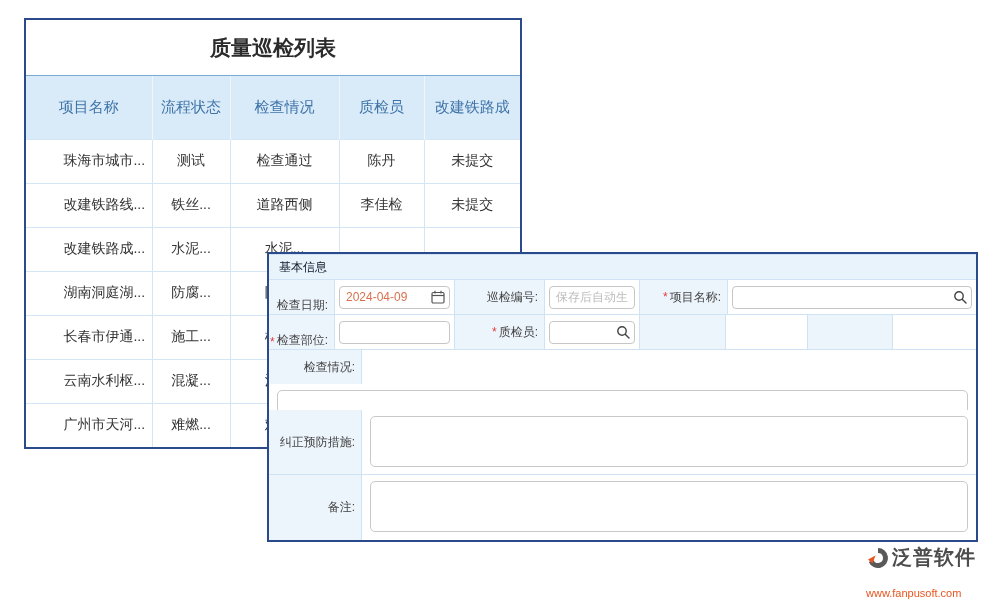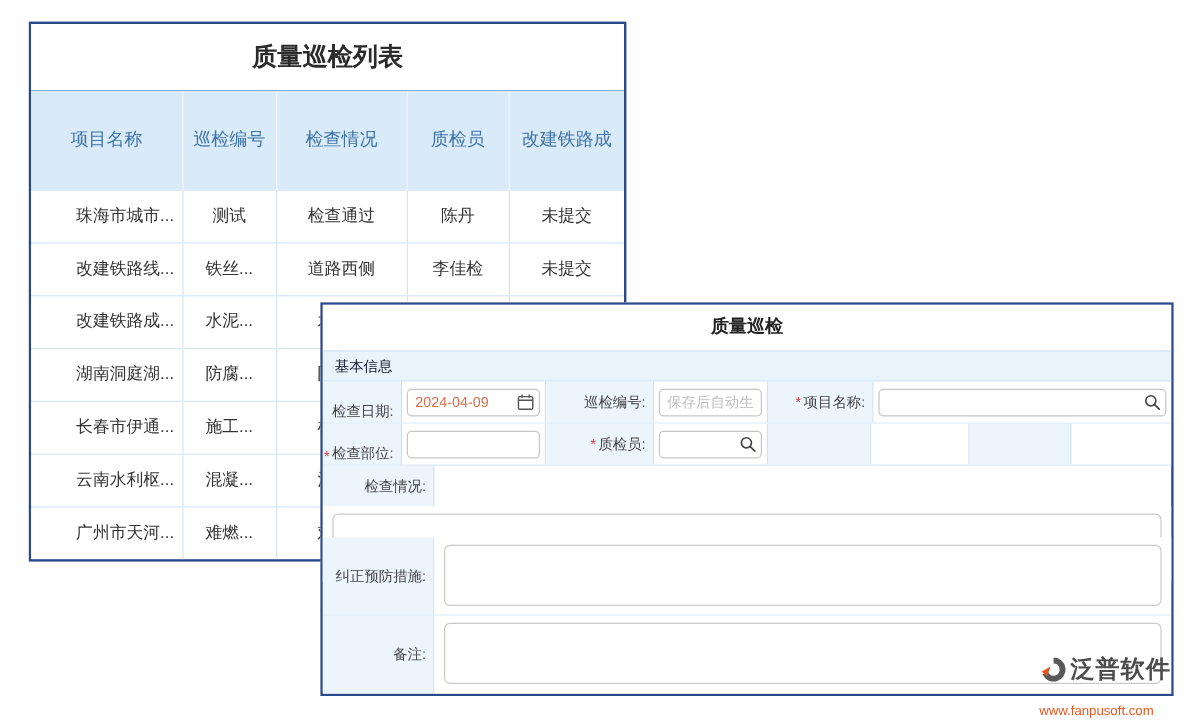--- a/index.html
+++ b/index.html
@@ -4,21 +4,21 @@
 <style>
   * { box-sizing: border-box; margin: 0; padding: 0; }
   html,body { background:#fff; }
   body { font-family: "Liberation Sans", "DejaVu Sans", sans-serif; }
   .stage { position:relative; width:1000px; height:600px; overflow:hidden; background:#fff; }
 
   
   .list-window { position:absolute; left:24px; top:18px; width:498px; border:2px solid #2b4a8b; background:#fff; z-index:1; }
   .list-title { height:56px; line-height:56px; text-align:center; font-size:21px; font-weight:bold; color:#2b2b2b; border-bottom:1px solid #7aa9d4; background:#fff; }
   table.list { width:100%; border-collapse:collapse; table-layout:fixed; }
-  table.list th { background:#d9eaf8; color:#3f74a8; font-weight:normal; font-size:15px; height:82px; text-align:center; vertical-align:middle; border-left:1px solid #eef6fc; line-height:1.35; }
+  table.list th { background:#d9eaf8; color:#3f74a8; font-weight:normal; font-size:15px; height:63px; text-align:center; vertical-align:middle; border-left:1px solid #eef6fc; line-height:1.35; }
   table.list th:first-child { border-left:none; }
   table.list td { height:44px; text-align:center; vertical-align:middle; font-size:14px; color:#333; background:#fff; border-top:1px solid #d4e6f5; border-left:1px solid #d4e6f5; overflow:hidden; white-space:nowrap; text-overflow:ellipsis; padding:0 4px; }
   table.list td:first-child { border-left:none;padding-left:35px; }
   .c-link { color:#4da3e8; cursor:pointer; }
   .flow-blue { color:#2f2fd3; }
   .flow-orange { color:#f0a030; }
 
   
   .dialog { position:absolute; left:267px; top:252px; width:711px; border:2px solid #2b4a8b; background:#fff; z-index:10; }
   .dlg-title { height:38px; line-height:38px; text-align:center; font-size:15px; font-weight:bold; color:#222; background:#fff; }
@@ -65,21 +65,21 @@
       <colgroup>
         <col style="width:126px">
           <col style="width:78px">
           <col style="width:109px">
           <col style="width:85px">
           <col style="width:96px">
       </colgroup>
       <thead>
         <tr>
           <th>项目名称</th>
-          <th>巡检编号</th>
+          <th>流程状态</th>
           <th>检查情况</th>
           <th>质检员</th>
           <th>改建铁路成</th>
         </tr>
       </thead>
       <tbody>
         <tr>
           <td class="c-link">珠海市城市...</td>
           <td>测试</td>
           <td>检查通过</td>
@@ -126,21 +126,20 @@
           <td>难燃...</td>
           <td>难燃...</td>
           <td class="c-link"></td>
           <td></td>
         </tr>
       </tbody>
     </table>
   </div>
 
   <div class="dialog">
-    <div class="dlg-title">质量巡检</div>
     <div class="section-bar">基本信息</div>
 
     <div class="frow">
       <div class="fcell flabel w66">
         <span>检查日期:</span>
       </div>
       <div class="fcell fwhite w120">
         <div class="inp-wrap">
           <input class="inp date" type="text" value="2024-04-09" style="">
           <svg class="field-icon" viewBox="0 0 14 14">

